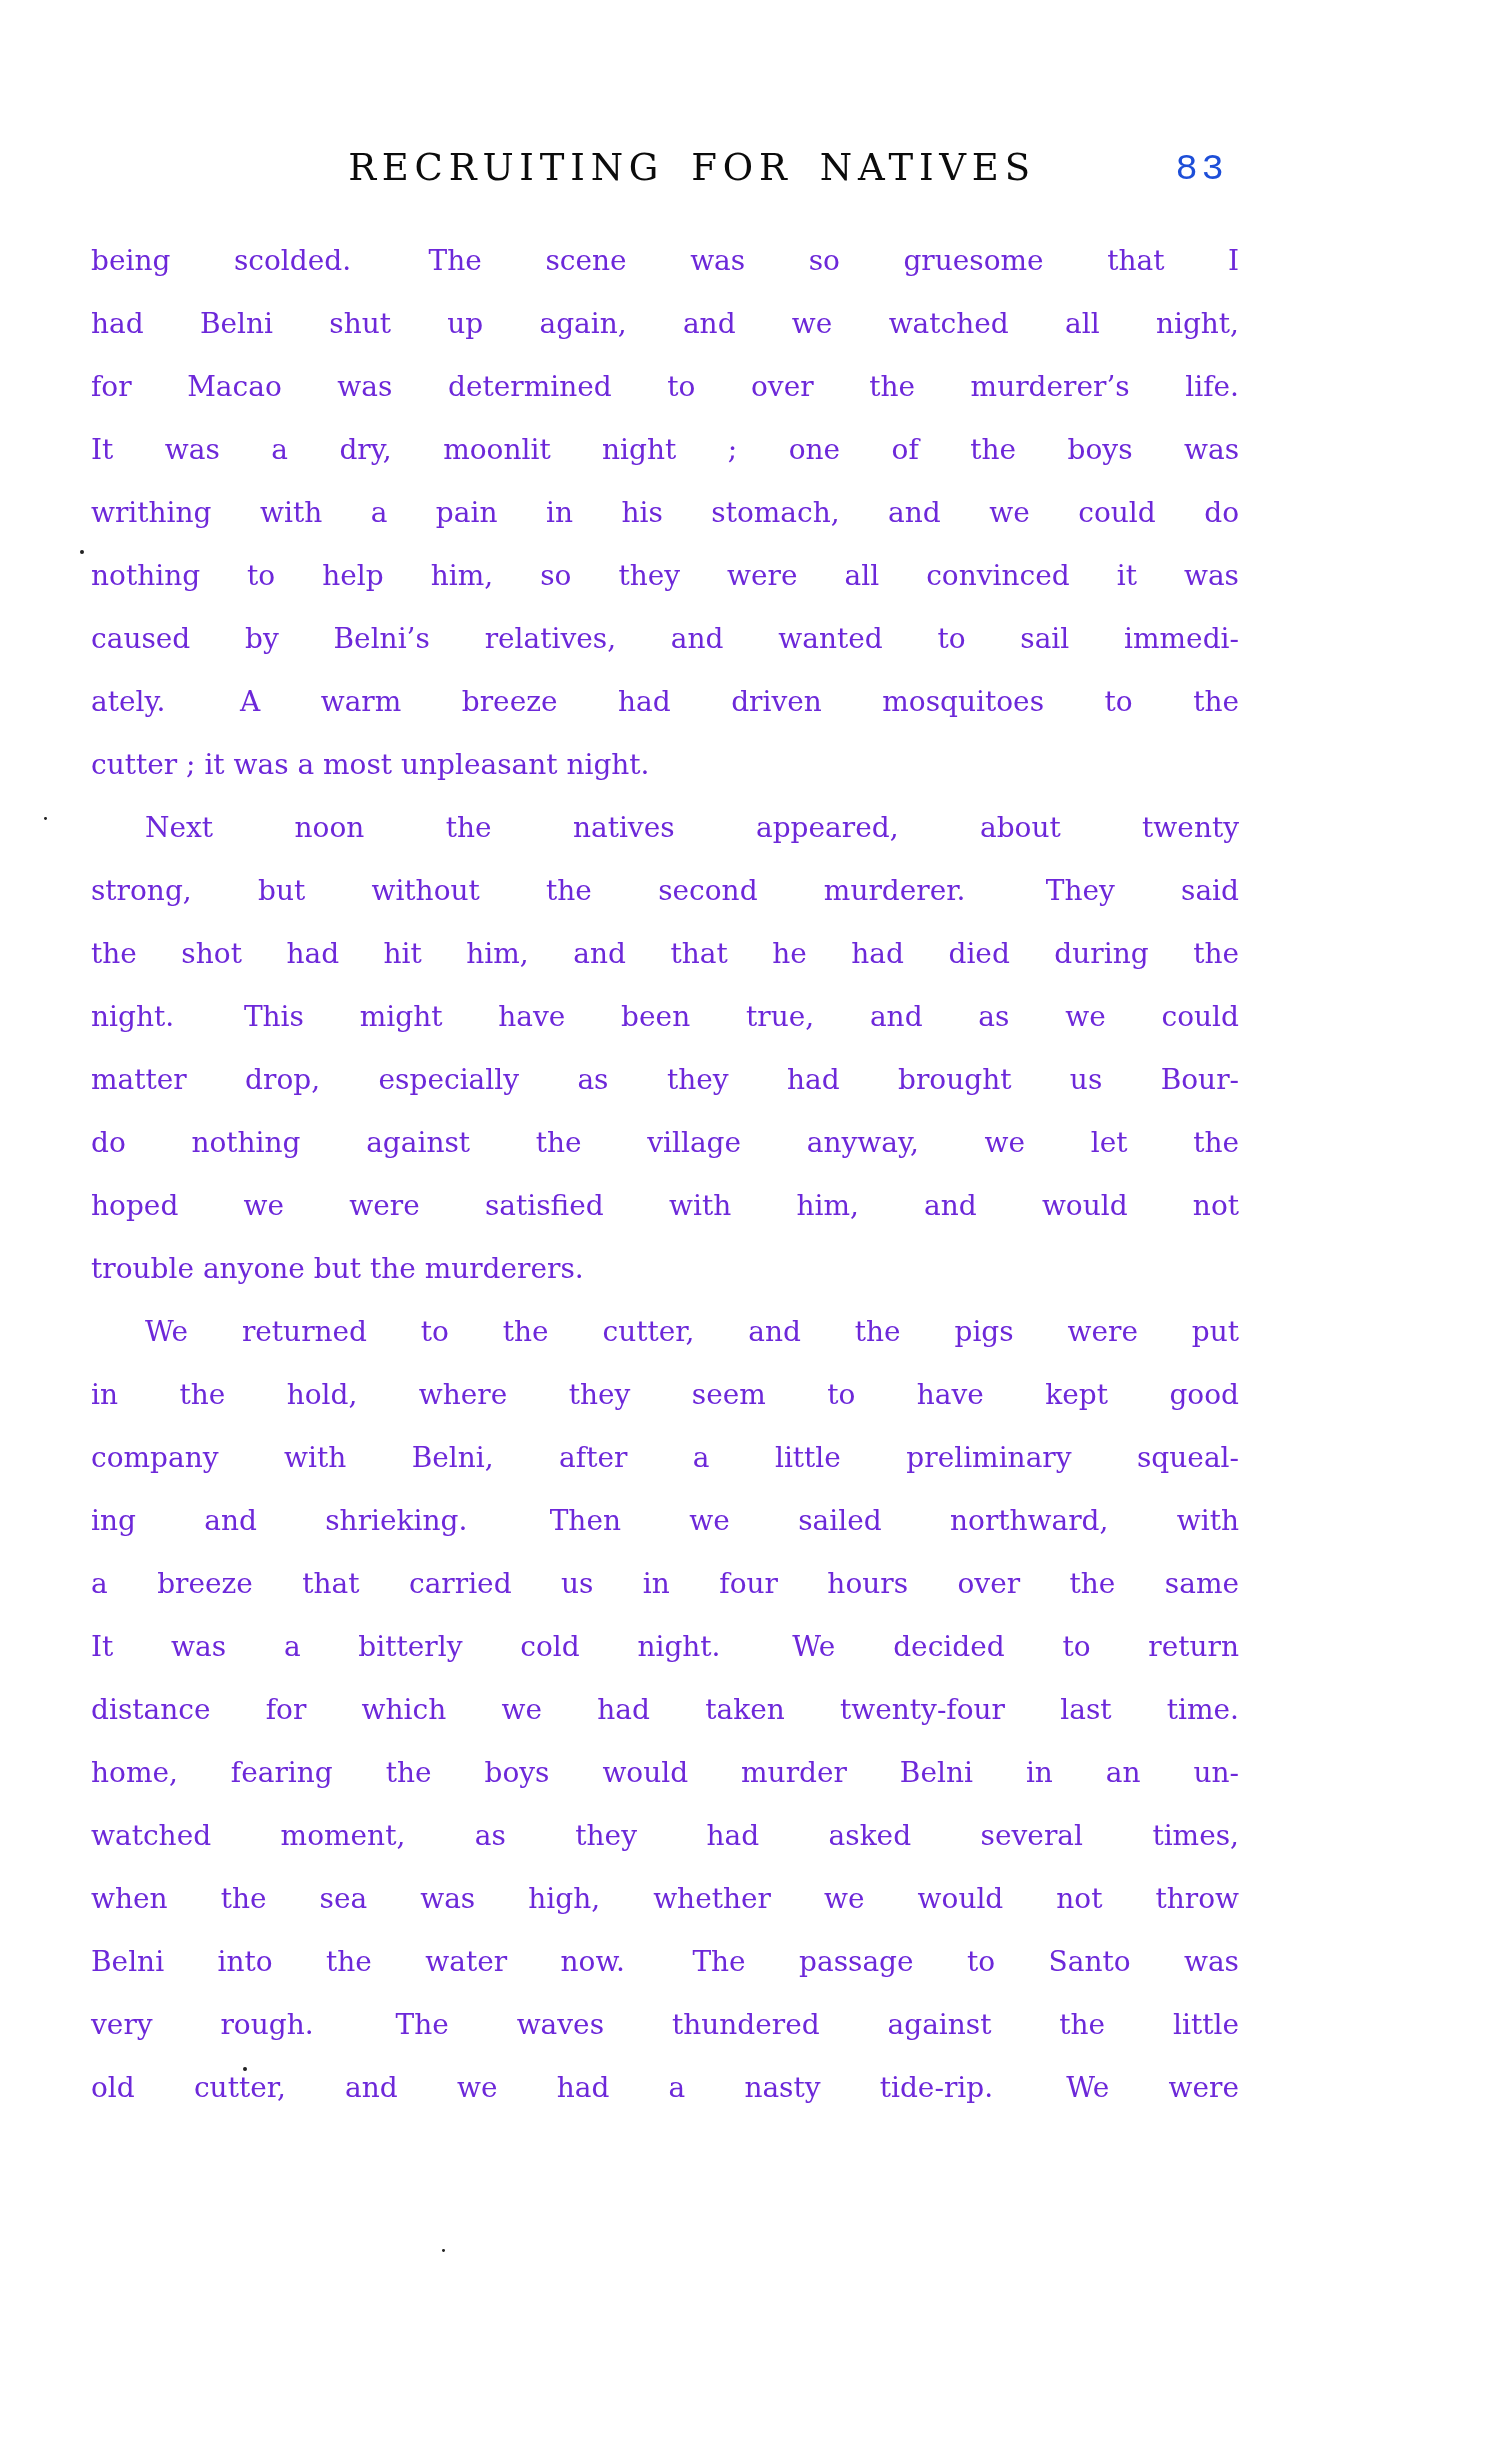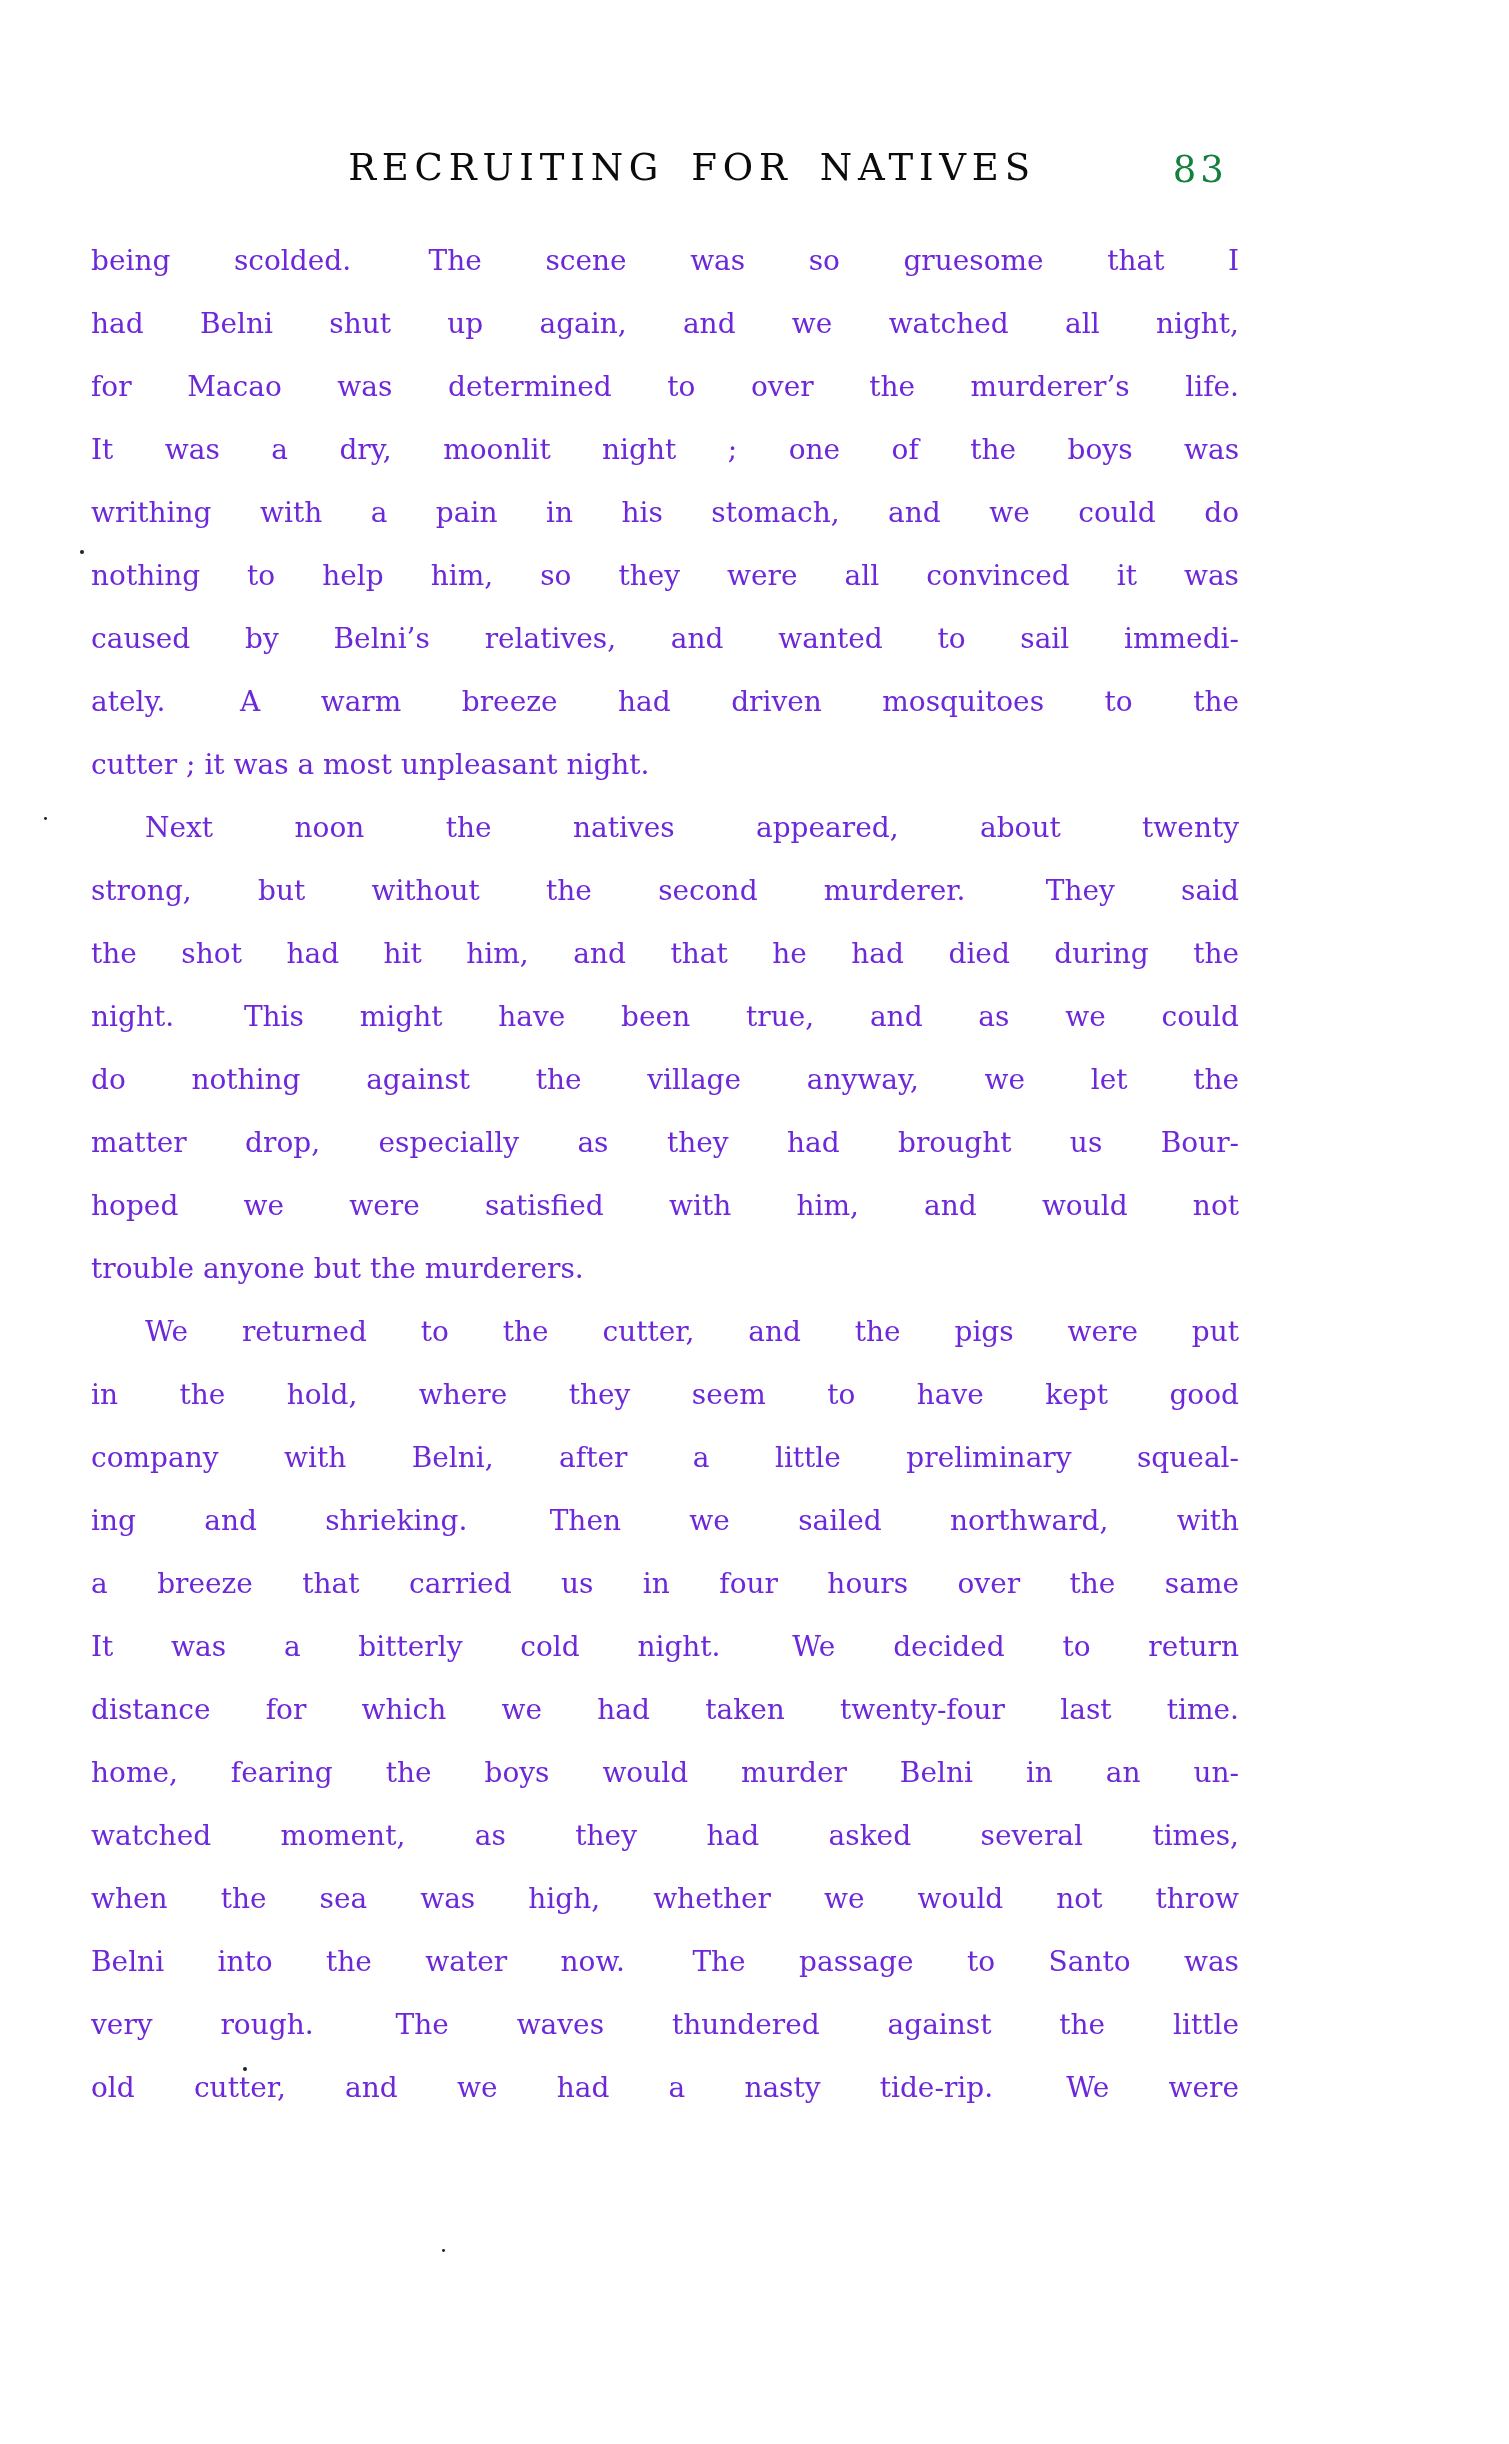--- a/index.html
+++ b/index.html
@@ -35,21 +35,22 @@
     word-spacing: 9.6px;
     white-space: nowrap;
     color: #0b0b0b;
   }
   .page-number {
     position: absolute;
     right: 11.5px;
     top: 1.9px;
     font-size: 37px;
     letter-spacing: 3.8px;
-    color: #15803d;
+    color: #1d4ed8;
+    font-family: Liberation Mono, monospace;
   }
   .body-text {
     position: absolute;
     left: 91px;
     top: 229px;
     width: 1148px;
   }
   .line {
     font-size: 28px;
     line-height: 63px;
@@ -93,22 +94,22 @@
         <div class="line">It was a dry, moonlit night ; one of the boys was</div>
         <div class="line">writhing with a pain in his stomach, and we could do</div>
         <div class="line">nothing to help him, so they were all convinced it was</div>
         <div class="line">caused by Belni’s relatives, and wanted to sail immedi-</div>
         <div class="line">ately.  A warm breeze had driven mosquitoes to the</div>
         <div class="line para-end">cutter ; it was a most unpleasant night.</div>
         <div class="line indent">Next noon the natives appeared, about twenty</div>
         <div class="line">strong, but without the second murderer.  They said</div>
         <div class="line">the shot had hit him, and that he had died during the</div>
         <div class="line">night.  This might have been true, and as we could</div>
+        <div class="line">matter drop, especially as they had brought us Bour-</div>
         <div class="line">do nothing against the village anyway, we let the</div>
-        <div class="line">matter drop, especially as they had brought us Bour-</div>
         <div class="line">hoped we were satisfied with him, and would not</div>
         <div class="line para-end">trouble anyone but the murderers.</div>
         <div class="line indent">We returned to the cutter, and the pigs were put</div>
         <div class="line">in the hold, where they seem to have kept good</div>
         <div class="line">company with Belni, after a little preliminary squeal-</div>
         <div class="line">ing and shrieking.  Then we sailed northward, with</div>
         <div class="line">a breeze that carried us in four hours over the same</div>
         <div class="line">It was a bitterly cold night.  We decided to return</div>
         <div class="line">distance for which we had taken twenty-four last time.</div>
         <div class="line">home, fearing the boys would murder Belni in an un-</div>

